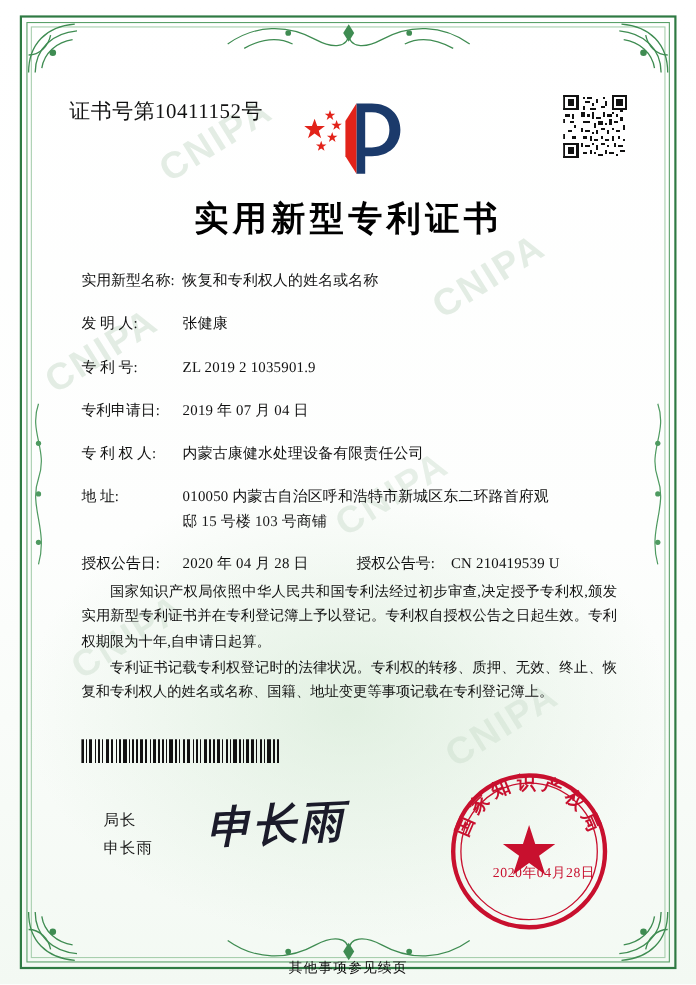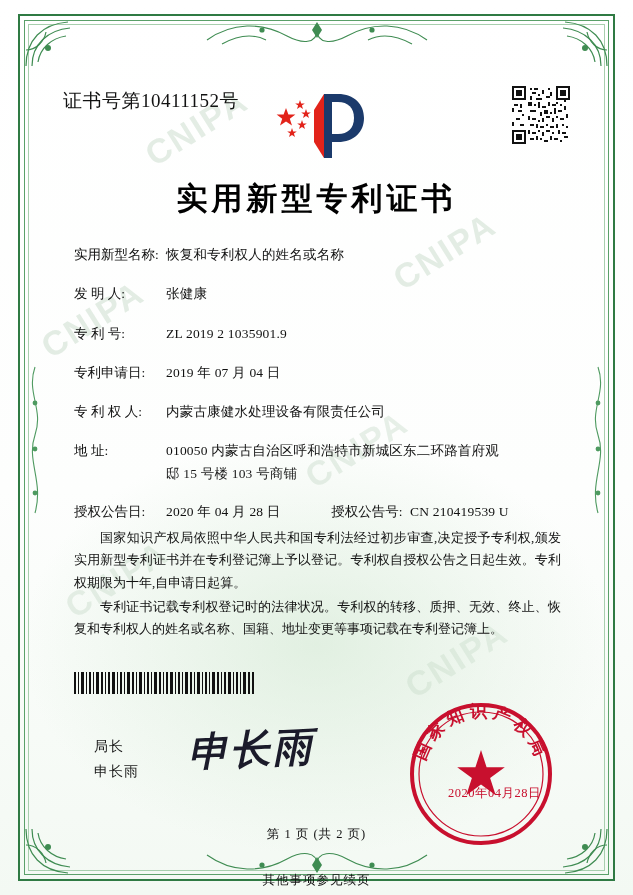--- a/index.html
+++ b/index.html
@@ -166,21 +166,21 @@
   }
   .value {
     flex: 1;
     letter-spacing: 0.2px;
   }
   .value.mono { font-family: "Liberation Serif", serif; }
 
   .row.two-col { justify-content: flex-start; }
   .col-a { display:flex; flex: 0 0 250px; }
   .col-b { display:flex; flex: 1; }
-  .col-b .label { width: 86px; flex: 0 0 86px; text-align: center; }
+  .col-b .label { width: 86px; flex: 0 0 86px; }
 
   .addr-second {
     margin-left: 92px;
     font-size: 13.5px;
     margin-top: -16px;
     margin-bottom: 19px;
     letter-spacing: 0.2px;
   }
 
   
@@ -570,16 +570,15 @@
         <polygon points="74,50 79.6,67.3 97.8,67.3 83.1,78 88.7,95.3 74,84.6 59.3,95.3 64.9,78 50.2,67.3 68.4,67.3"></polygon>
       </g>
       <path id="sealArc" d="M 17 74 A 57 57 0 0 1 131 74" fill="none"></path>
       <text font-family="Liberation Serif, serif" font-size="17" font-weight="700" fill="#c8102e" letter-spacing="5">
         <textPath href="#sealArc" startOffset="50%" text-anchor="middle">国家知识产权局</textPath>
       </text>
     </svg>
   </div>
   <div class="seal-date">2020年04月28日</div>
 
-  <div class="page-no">第 1 页 (共 2 页)</div>
   <div class="footnote">其他事项参见续页</div>
 
 </div>
 
 </body></html>

